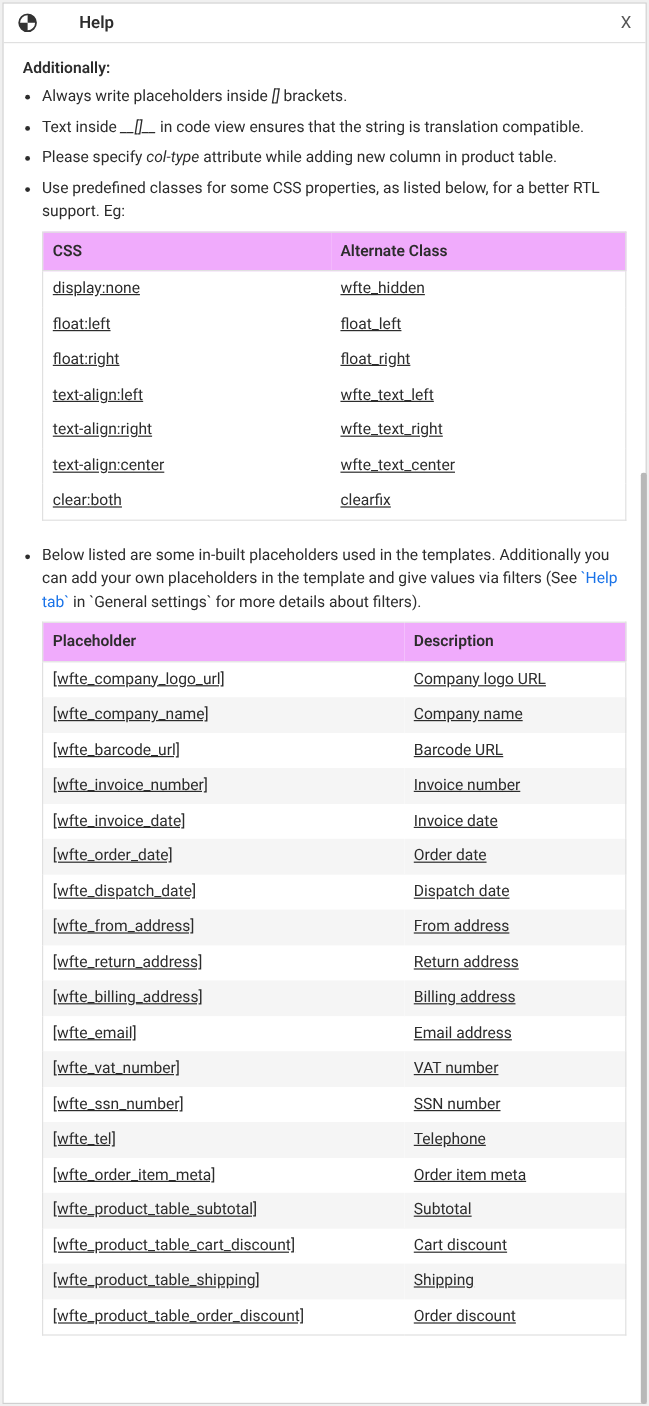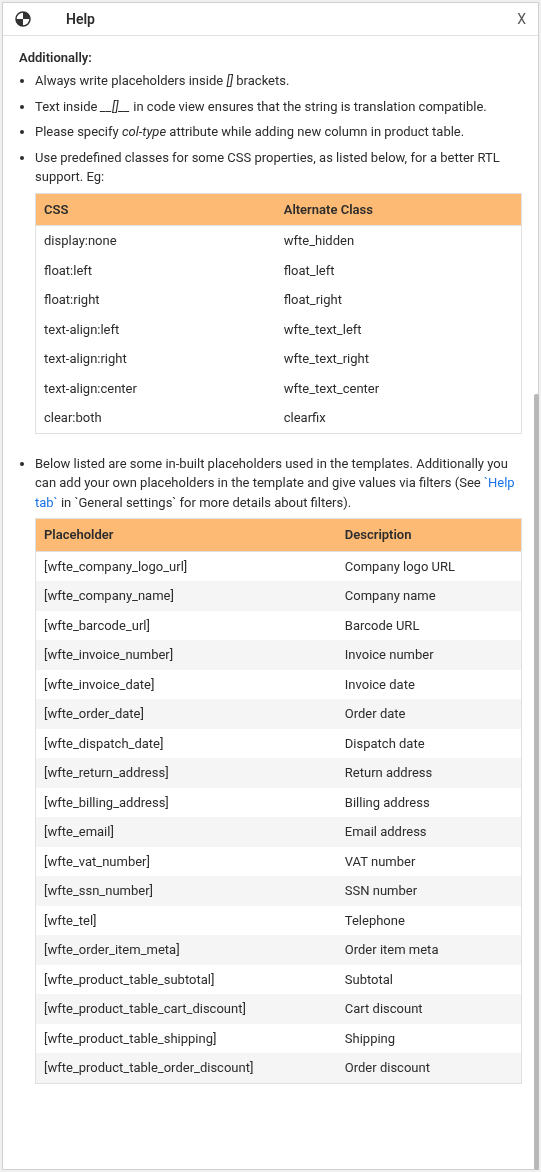--- a/index.html
+++ b/index.html
@@ -9,22 +9,22 @@
 .header-icon { width: 16px; height: 16px; margin-right: 8px; }
 .header-title { font-weight: 600; font-size: 14px; flex: 1; }
 .close-btn { font-size: 14px; cursor: pointer; color: #555; font-weight: 400; }
 .content { padding: 14px 16px; overflow-y: auto; flex: 1; }
 .instructions-label { font-weight: 600; margin-bottom: 6px; }
 ul.main-list { list-style: disc; padding-left: 16px; }
 ul.main-list > li { margin-bottom: 6px; line-height: 1.5; }
 .italic { font-style: italic; }
 .link { color: #1a73e8; cursor: pointer; }
 table.grid { width: 100%; border-collapse: collapse; margin-top: 6px; border: 1px solid #e0e0e0; }
-table.grid th { text-align: left; font-weight: 600; padding: 6px 8px; background: #fdba74; border-bottom: 1px solid #e0e0e0; }
-table.grid td { padding: 5px 8px; }
+table.grid th { text-align: left; font-weight: 600; padding: 6px 8px; background: #f0abfc; border-bottom: 1px solid #e0e0e0; }
+table.grid td { padding: 5px 8px; text-decoration: underline; }
 table.grid.alt tr:nth-child(even) td { background: #f5f5f5; }
 table.grid.alt tr:nth-child(odd) td { background: #fff; }
 .spacer { height: 14px; }
 .scrollbar-track { position: absolute; right: 2px; top: 2px; width: 5px; height: 1168px; }
 .scrollbar-thumb { position: absolute; right: 0; top: 392px; width: 5px; height: 776px; background: #b8b8b8; border-radius: 2px; }
 </style>
 </head>
 <body>
 
 <div class="panel">
@@ -131,20 +131,24 @@
               </tr>
               <tr>
                 <td>[wfte_order_date]</td>
                 <td>Order date</td>
               </tr>
               <tr>
                 <td>[wfte_dispatch_date]</td>
                 <td>Dispatch date</td>
               </tr>
               <tr>
+                <td>[wfte_from_address]</td>
+                <td>From address</td>
+              </tr>
+              <tr>
                 <td>[wfte_return_address]</td>
                 <td>Return address</td>
               </tr>
               <tr>
                 <td>[wfte_billing_address]</td>
                 <td>Billing address</td>
               </tr>
               <tr>
                 <td>[wfte_email]</td>
                 <td>Email address</td>

